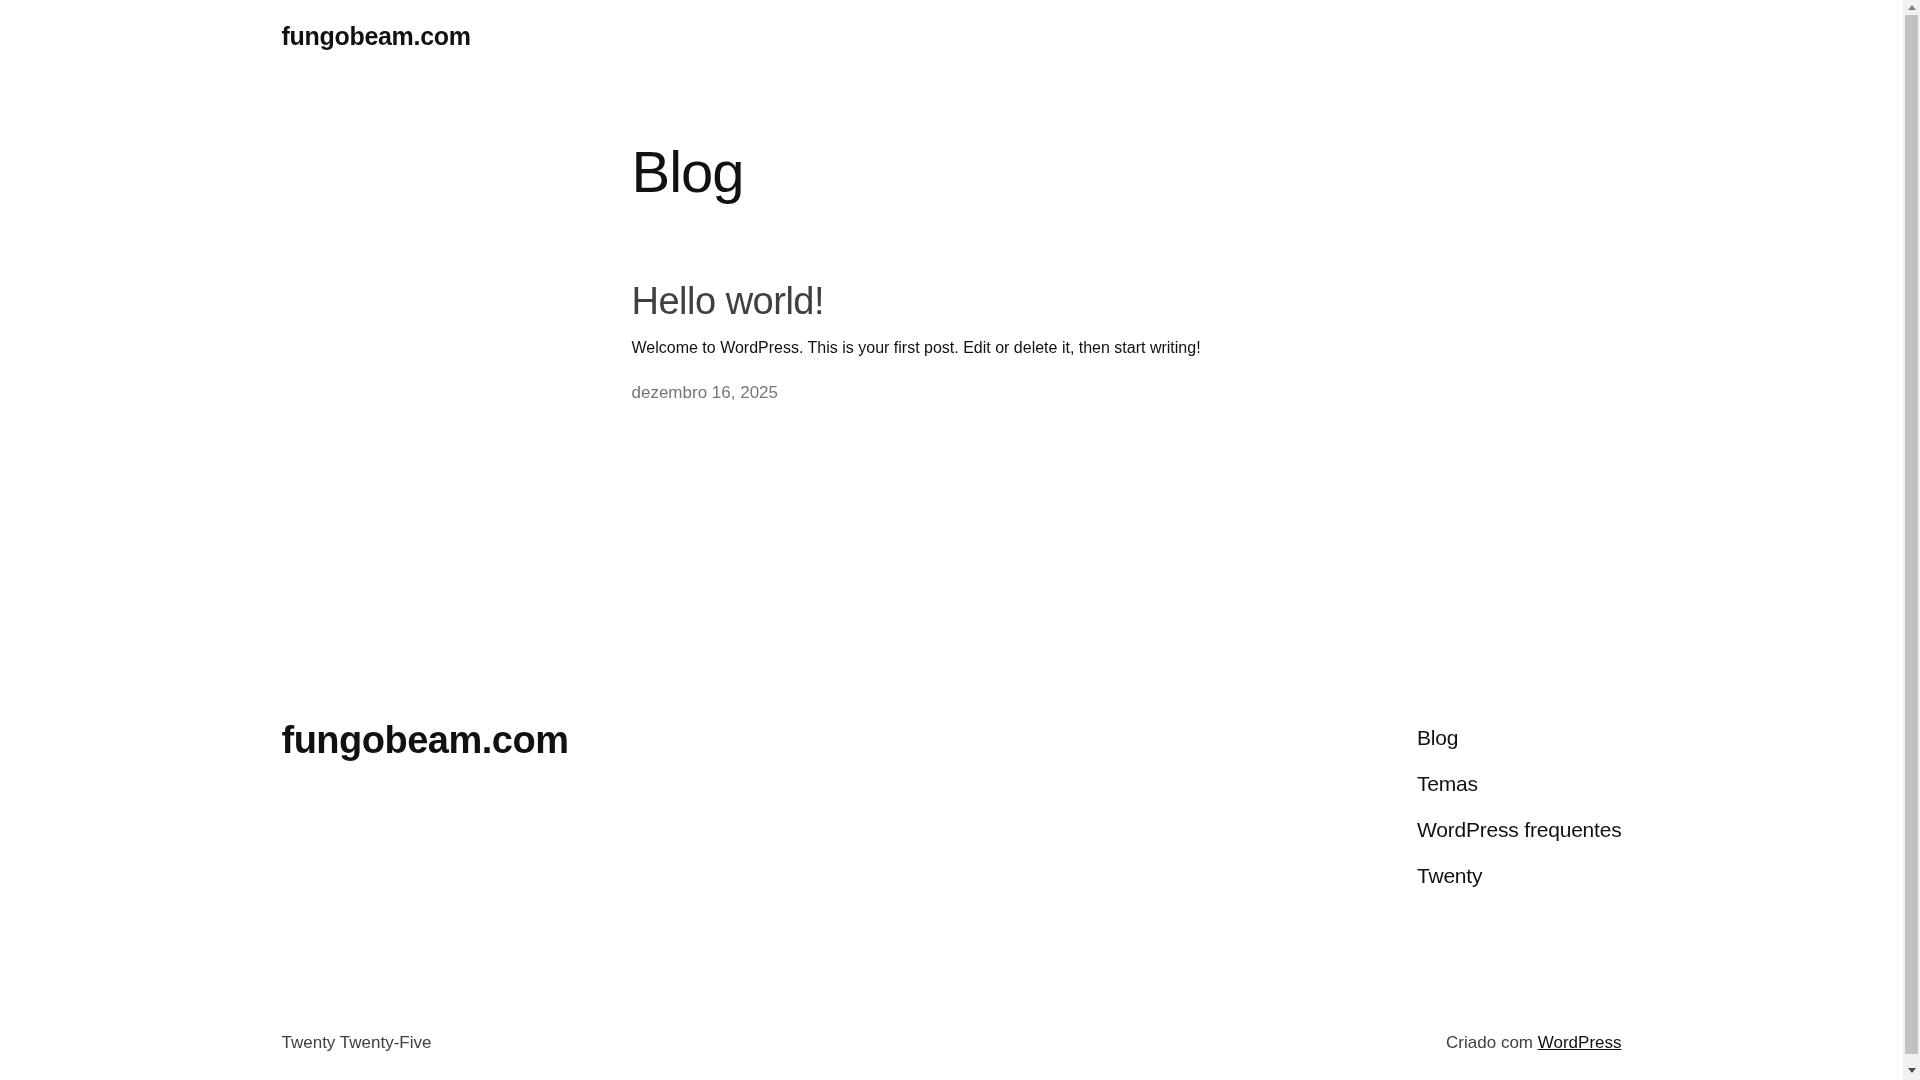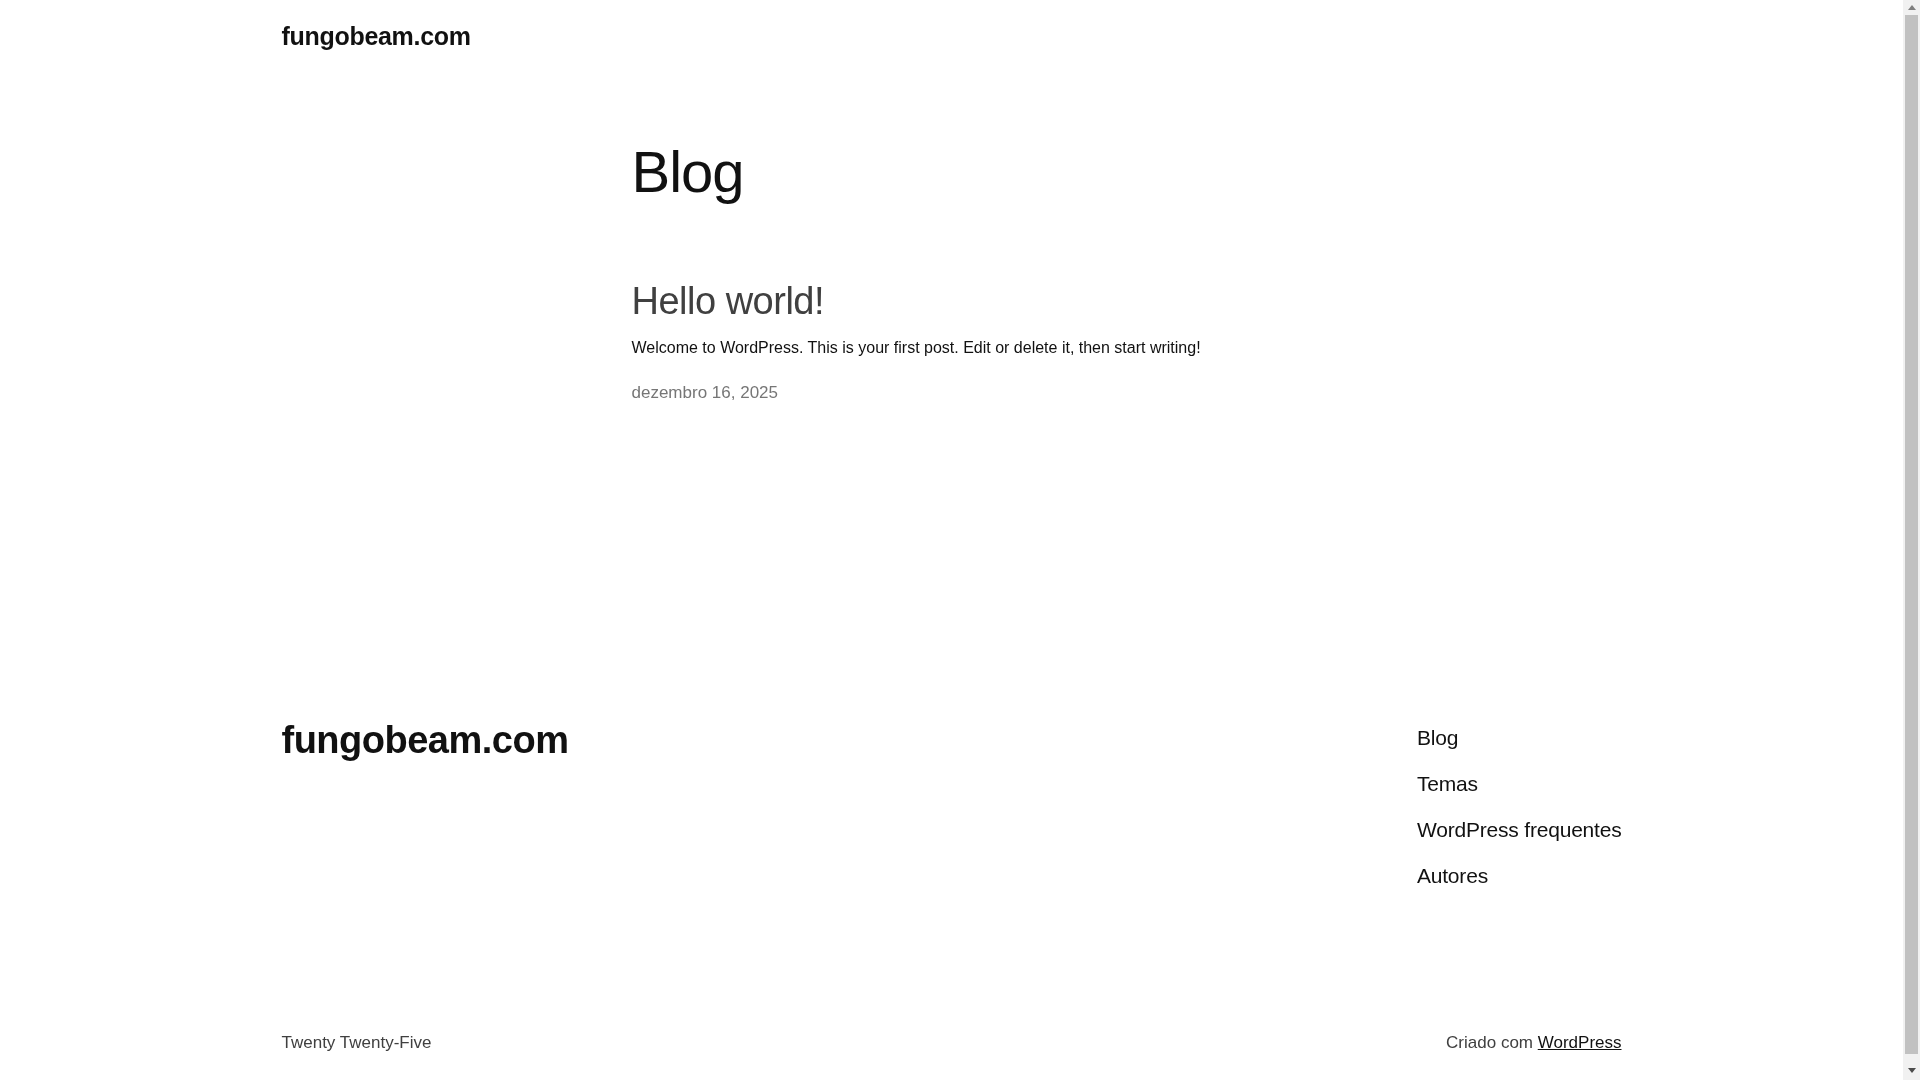--- a/index.html
+++ b/index.html
@@ -130,21 +130,21 @@
 
       <nav class="footer-nav">
         <ul>
           <li>
             <a href="#">Blog</a></li>
           <li>
             <a href="#">Temas</a></li>
           <li>
             <a href="#">WordPress frequentes</a></li>
           <li>
-            <a href="#">Autores</a></li>
+            <a href="#">Twenty</a></li>
         </ul>
       </nav>
     </div>
 
     <div class="wide-container bottom-bar">
       <div class="theme-name">Twenty Twenty-Five</div>
       <div class="credit">
         <span>Criado com </span><a href="#">WordPress</a>
       </div>
     </div>

